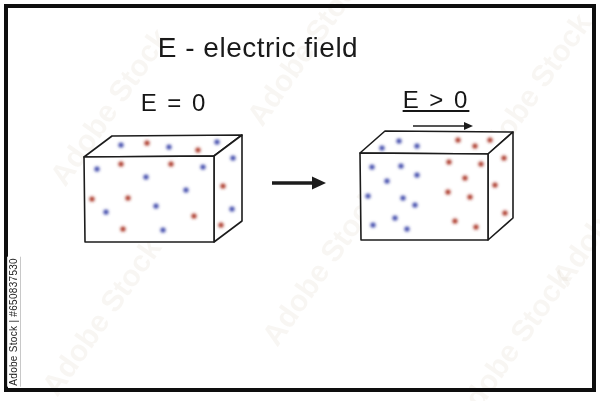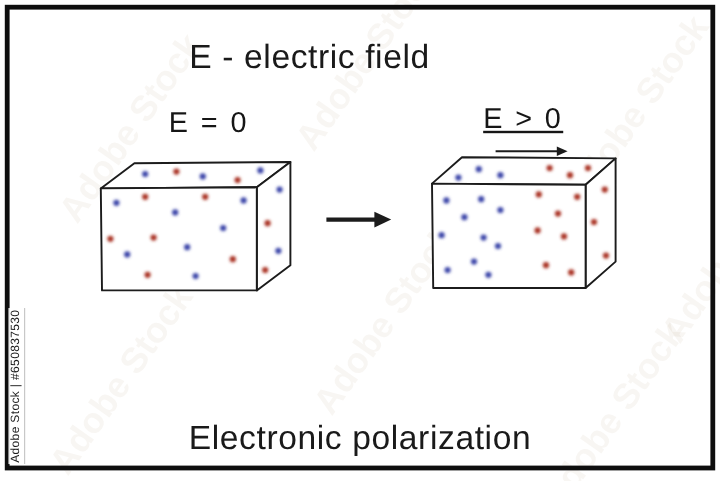--- a/index.html
+++ b/index.html
@@ -93,21 +93,20 @@
   <span class="watermark-tile" style="left:215px; top:30px;">Adobe Stock</span>
   <span class="watermark-tile" style="left:440px; top:75px;">Adobe Stock</span>
   <span class="watermark-tile" style="left:10px;  top:300px;">Adobe Stock</span>
   <span class="watermark-tile" style="left:230px; top:250px;">Adobe Stock</span>
   <span class="watermark-tile" style="left:420px; top:330px;">Adobe Stock</span>
   <span class="watermark-tile" style="left:520px; top:190px;">Adobe Stock</span>
 
   <div class="frame"></div>
 
   <div class="title">E - electric field</div>
-  <div class="caption">Electronic polarization</div>
 
   <div class="panel-label left">E = 0</div>
   <div class="panel-label right">E &gt; 0</div>
 
   <svg id="diagram-svg" width="600" height="401" viewBox="0 0 600 401">
     <defs>
       <filter id="dotblur" x="-200%" y="-200%" width="500%" height="500%">
         <feGaussianBlur stdDeviation="1.35"></feGaussianBlur>
       </filter>
     </defs>

